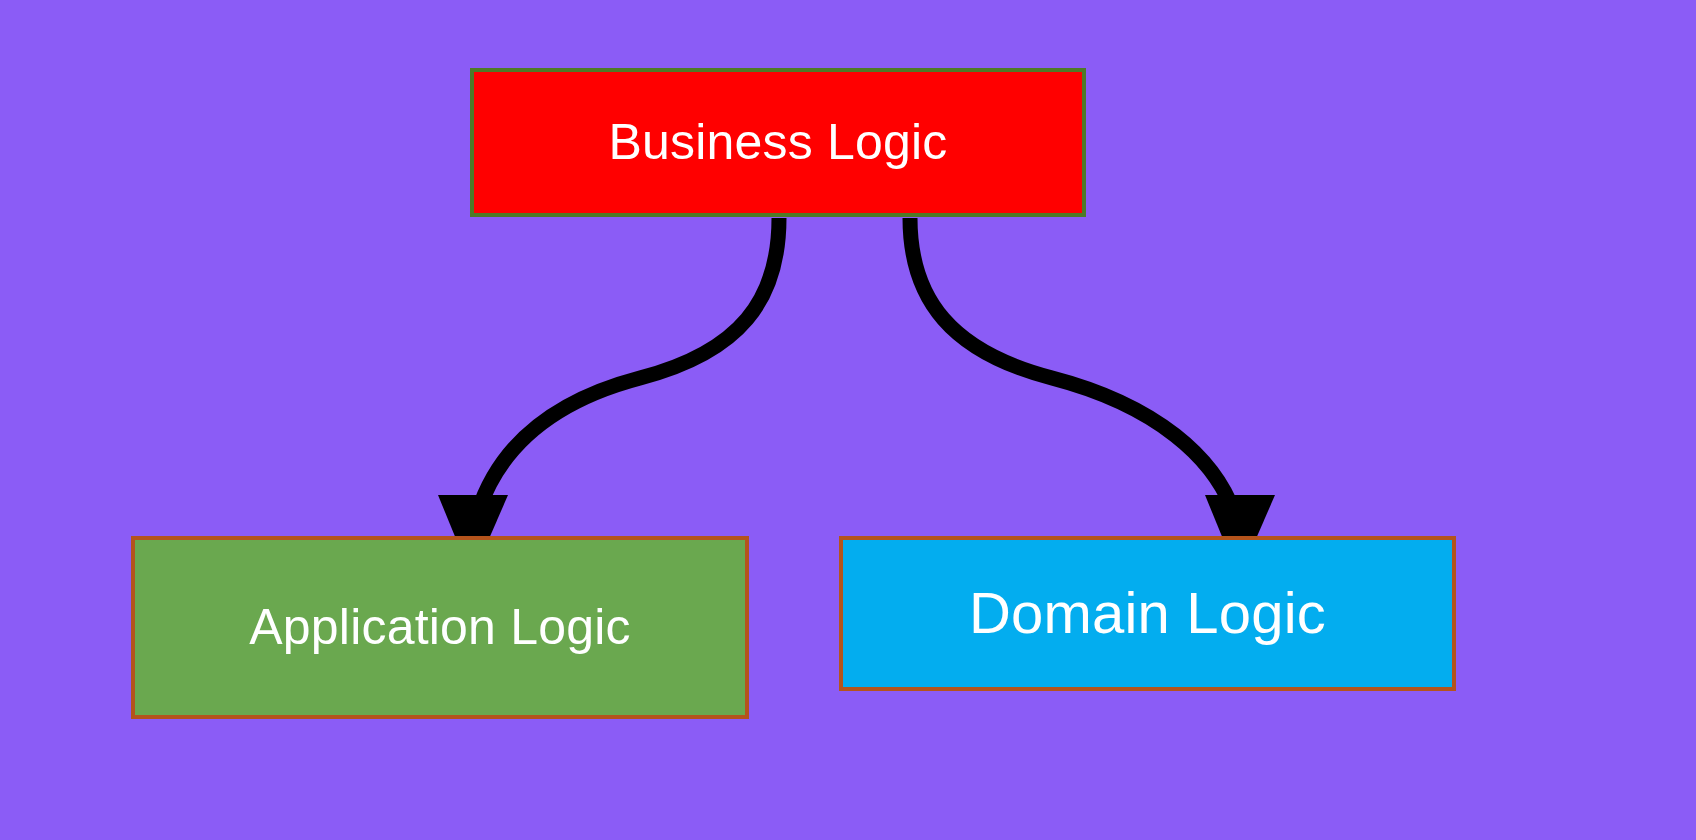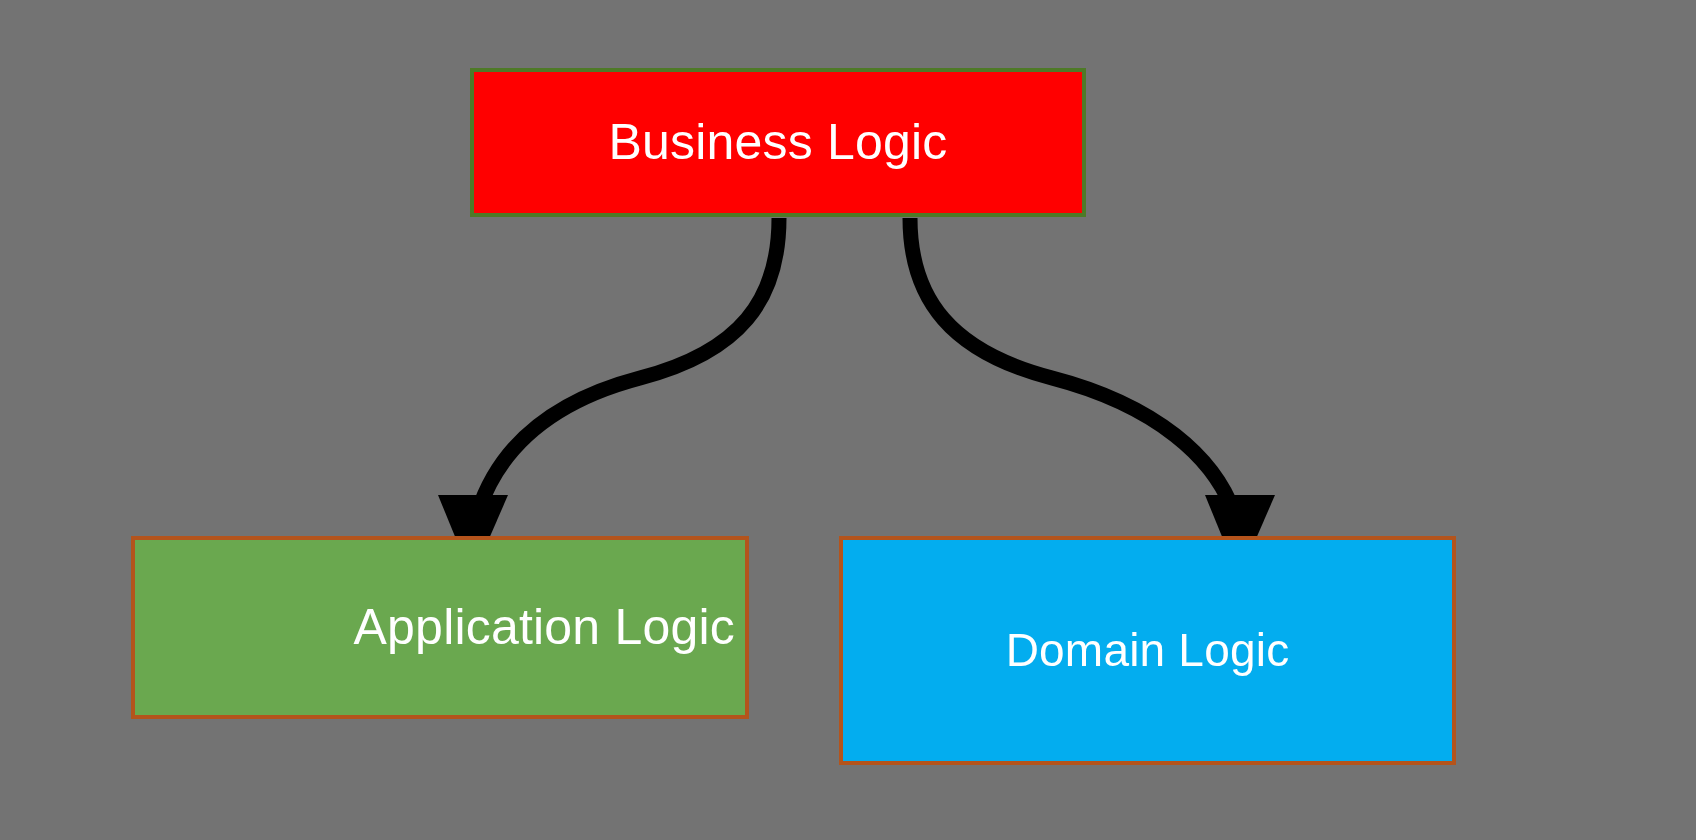--- a/index.html
+++ b/index.html
@@ -8,21 +8,21 @@
     padding: 0;
     background: #ffffff;
   }
   body {
     font-family: "Liberation Sans", "DejaVu Sans", sans-serif;
   }
   #canvas {
     position: relative;
     width: 1696px;
     height: 840px;
-    background: #737373;
+    background: #8b5cf6;
     overflow: hidden;
   }
   #arrow-layer {
     position: absolute;
     left: 0;
     top: 0;
     width: 1696px;
     height: 840px;
     pointer-events: none;
   }
@@ -61,32 +61,31 @@
 
   
   #node-application-logic {
     left: 131px;
     top: 536px;
     width: 618px;
     height: 183px;
     background: #6AA84F;
     border: 4px solid #B4541C;
     font-size: 50px;
-    text-align: right;
   }
 
   
   #node-domain-logic {
     left: 839px;
     top: 536px;
     width: 617px;
-    height: 229px;
+    height: 155px;
     background: #03ADEF;
     border: 4px solid #B4541C;
-    font-size: 46px;
+    font-size: 58px;
   }
 </style>
 </head>
 <body>
 
 <div id="canvas">
 
   <svg id="arrow-layer" viewBox="0 0 1696 840" width="1696" height="840" xmlns="http://www.w3.org/2000/svg">
 
     <g>

